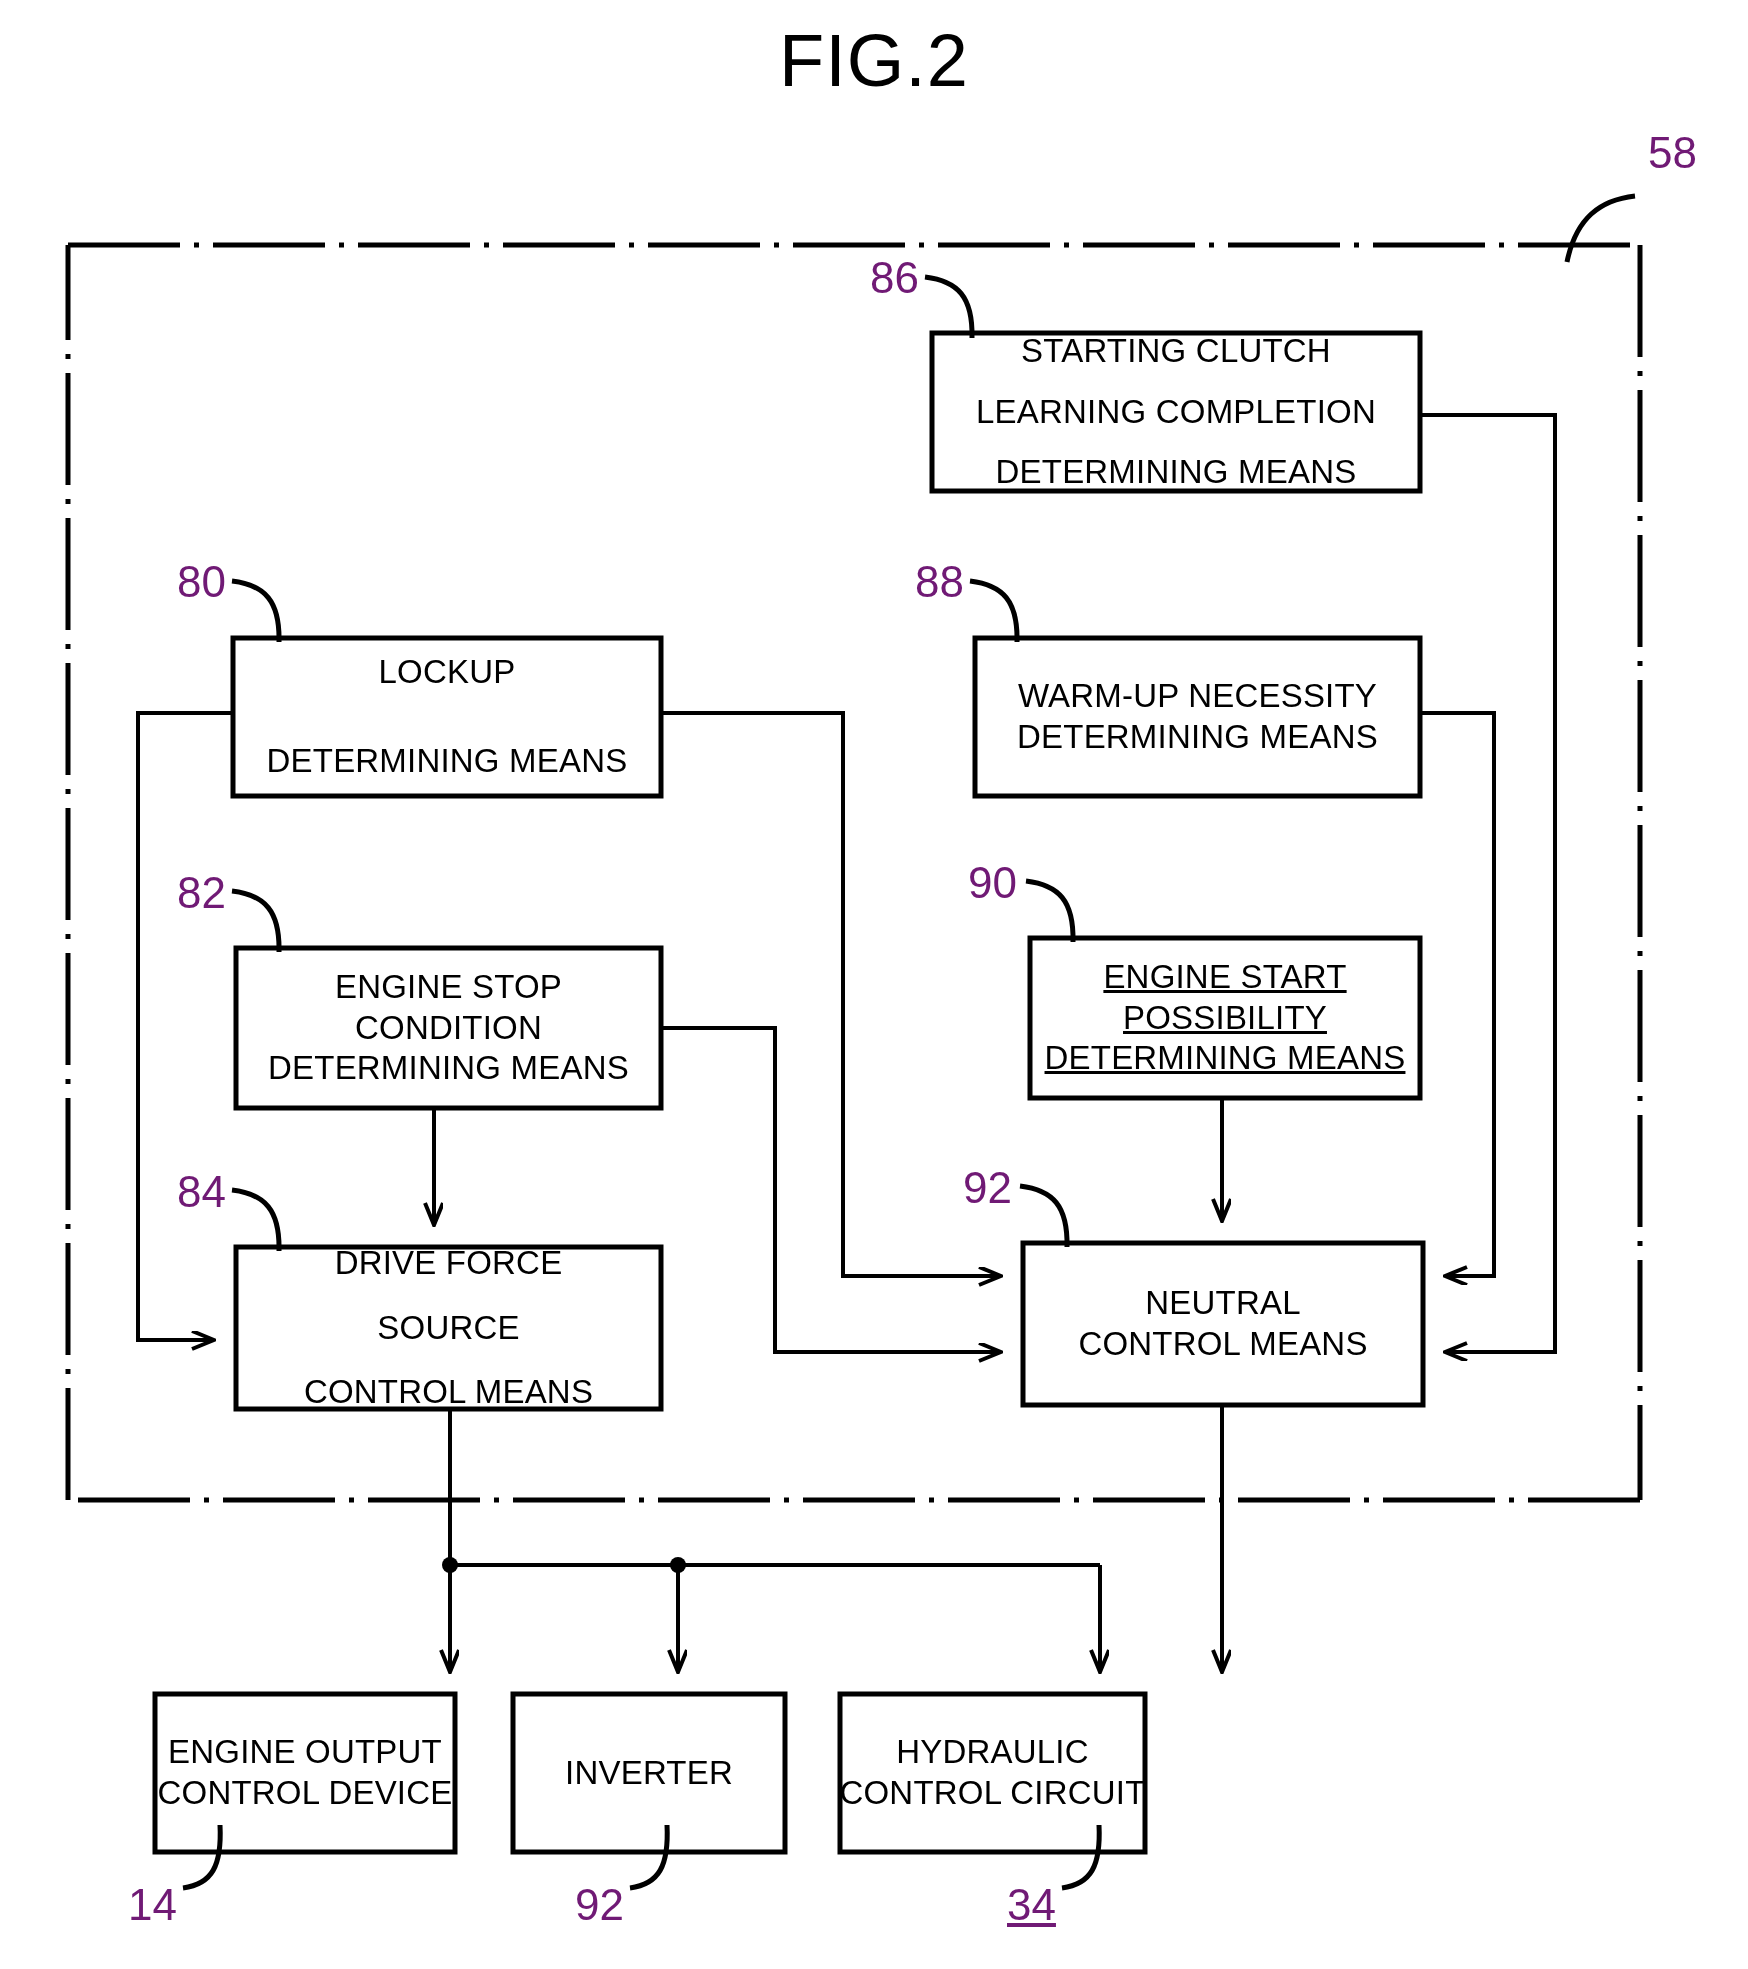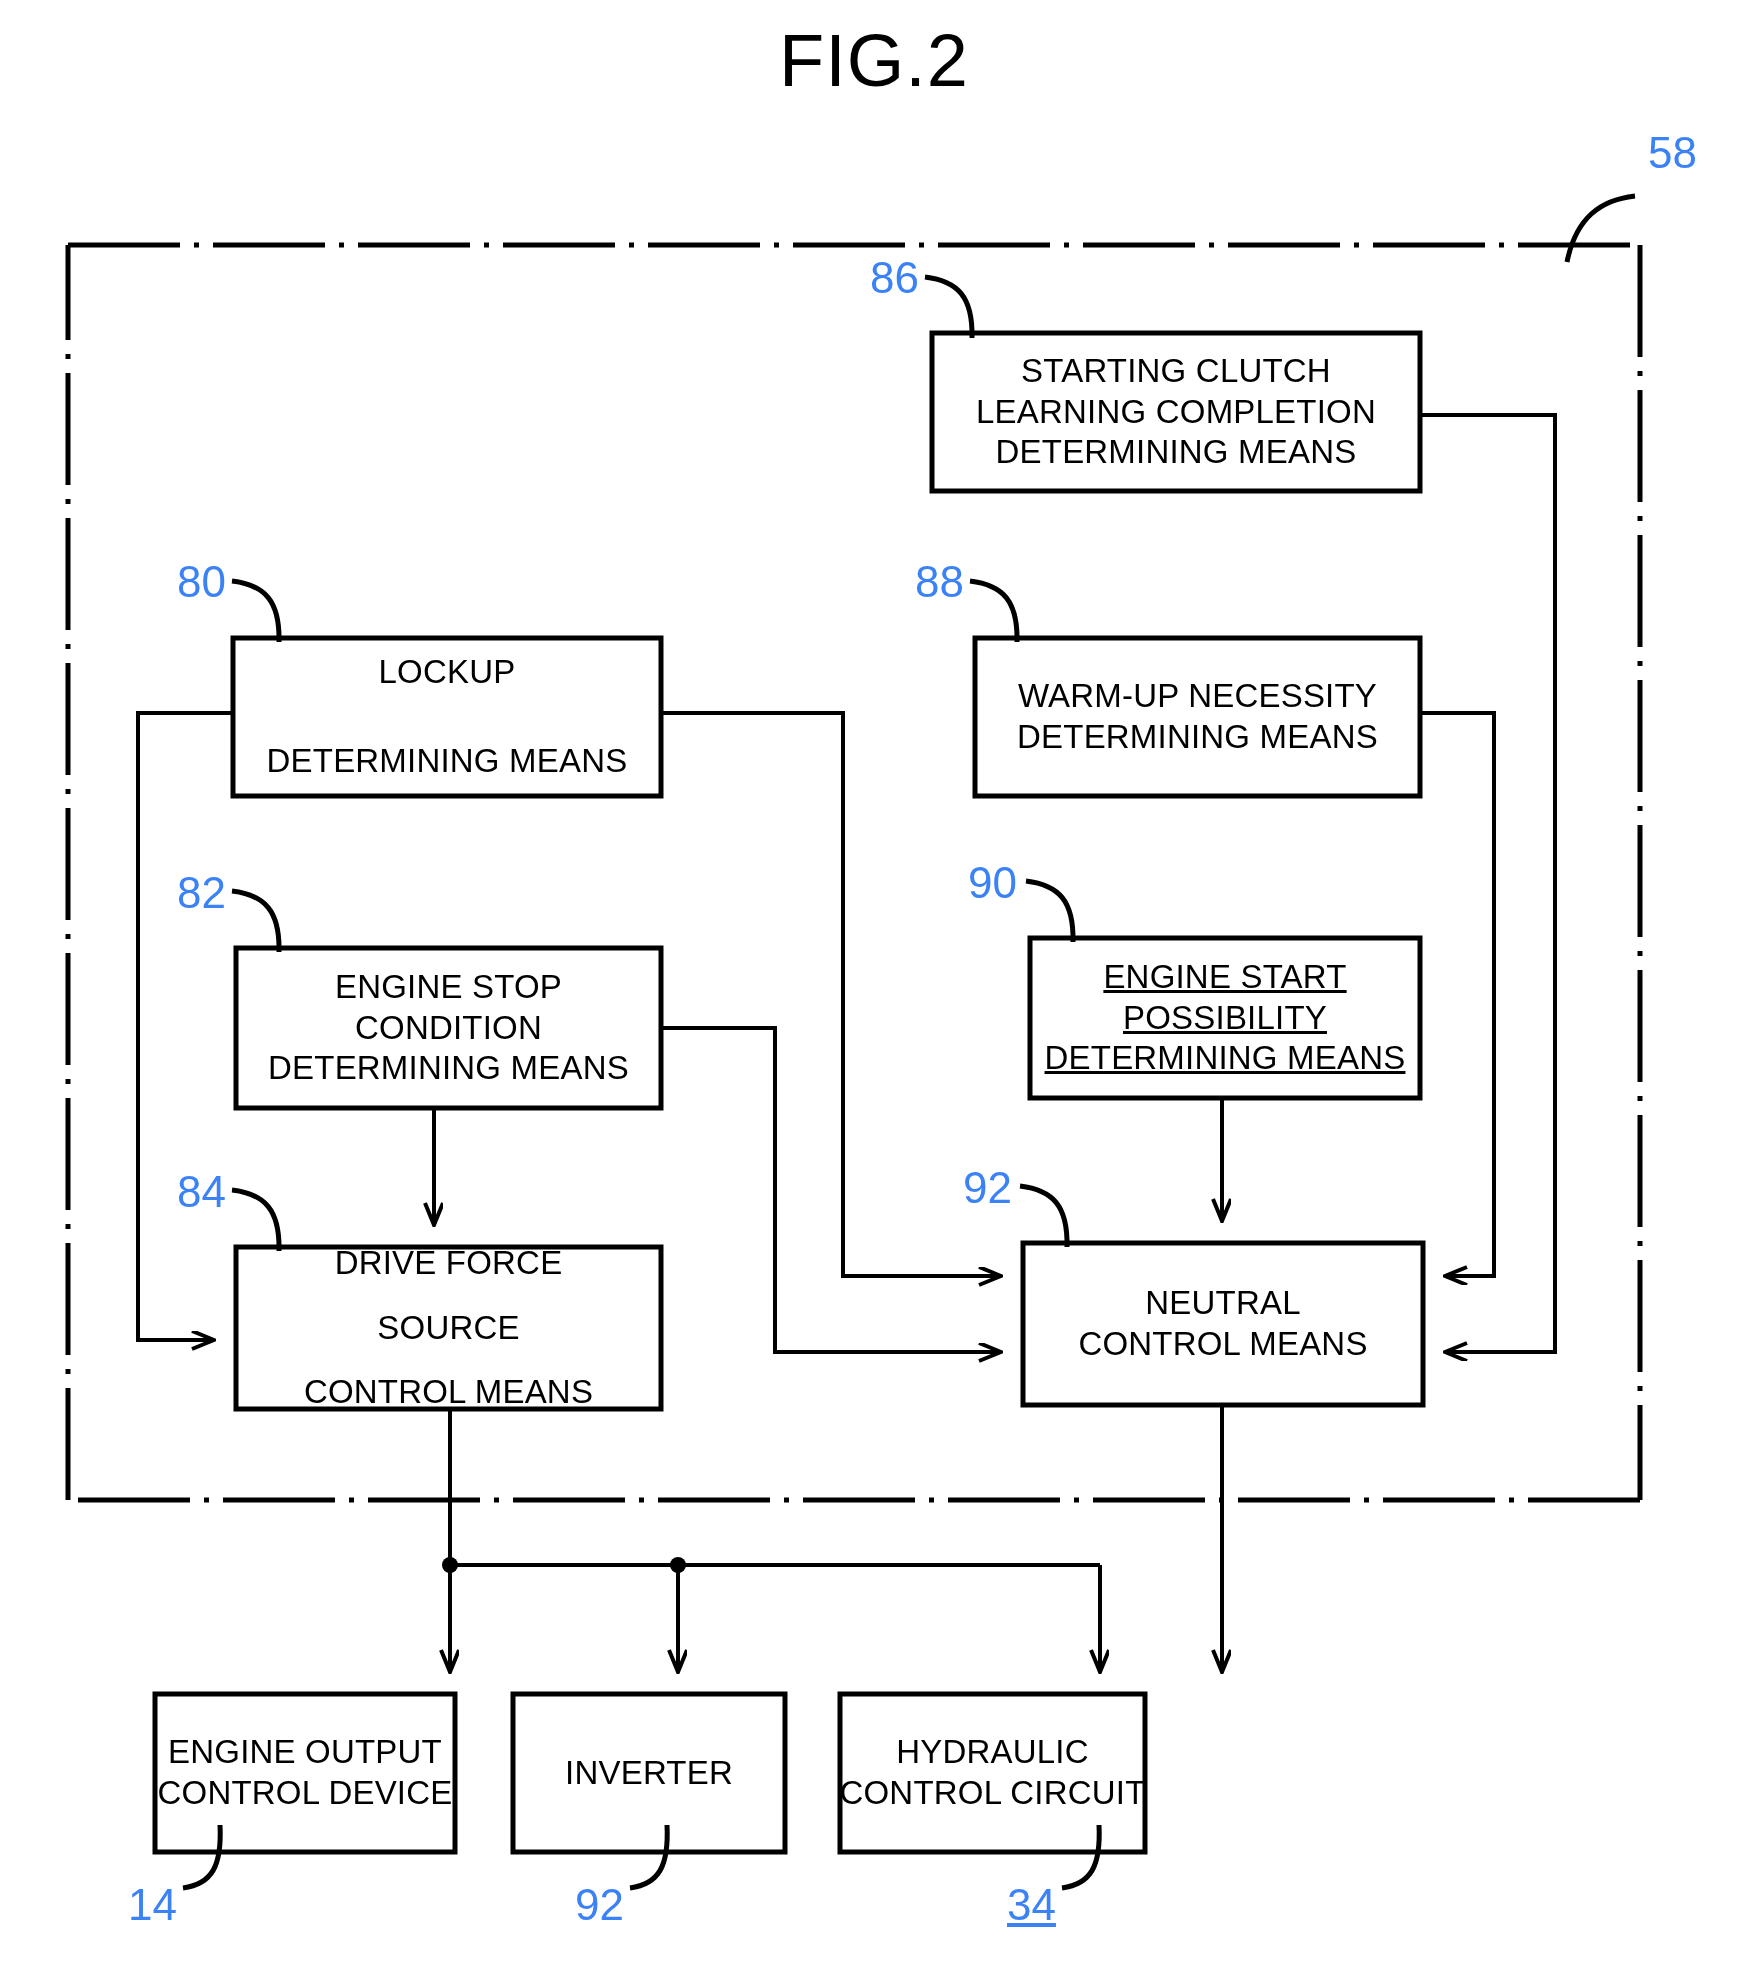--- a/index.html
+++ b/index.html
@@ -12,21 +12,21 @@
   }
   .blk-text{
     position:absolute;display:flex;flex-direction:column;
     align-items:center;justify-content:center;text-align:center;
     font-size:33px;line-height:1.24;color:#000;
     font-family:"Liberation Sans",sans-serif;letter-spacing:0.2px;
     pointer-events:none;
   }
   .blk-text span{display:block;white-space:nowrap;}
   .ref-num{
-    position:absolute;font-size:44px;color:#3b82f6;
+    position:absolute;font-size:44px;color:#701a75;
     font-family:"Liberation Sans",sans-serif;letter-spacing:0px;
   }
 </style>
 </head>
 <body>
 
 <div id="stage">
 
   <div class="fig-title">FIG.2</div>
 
@@ -115,21 +115,21 @@
       </g>
 
       <g fill="#000" stroke="none">
         <circle cx="450" cy="1565" r="8"></circle>
         <circle cx="678" cy="1565" r="8"></circle>
       </g>
 
     </g>
   </svg>
 
-  <div class="blk-text" style="left:932px;top:333px;width:488px;height:158px;">
+  <div class="blk-text" style="left:932px;top:333px;width:488px;height:158px;gap:20px;">
     <span>STARTING CLUTCH</span>
     <span>LEARNING COMPLETION</span>
     <span>DETERMINING MEANS</span>
   </div>
 
   <div class="blk-text" style="left:233px;top:638px;width:428px;height:158px;gap:48px;">
     <span>LOCKUP</span>
     <span>DETERMINING MEANS</span>
   </div>
 

